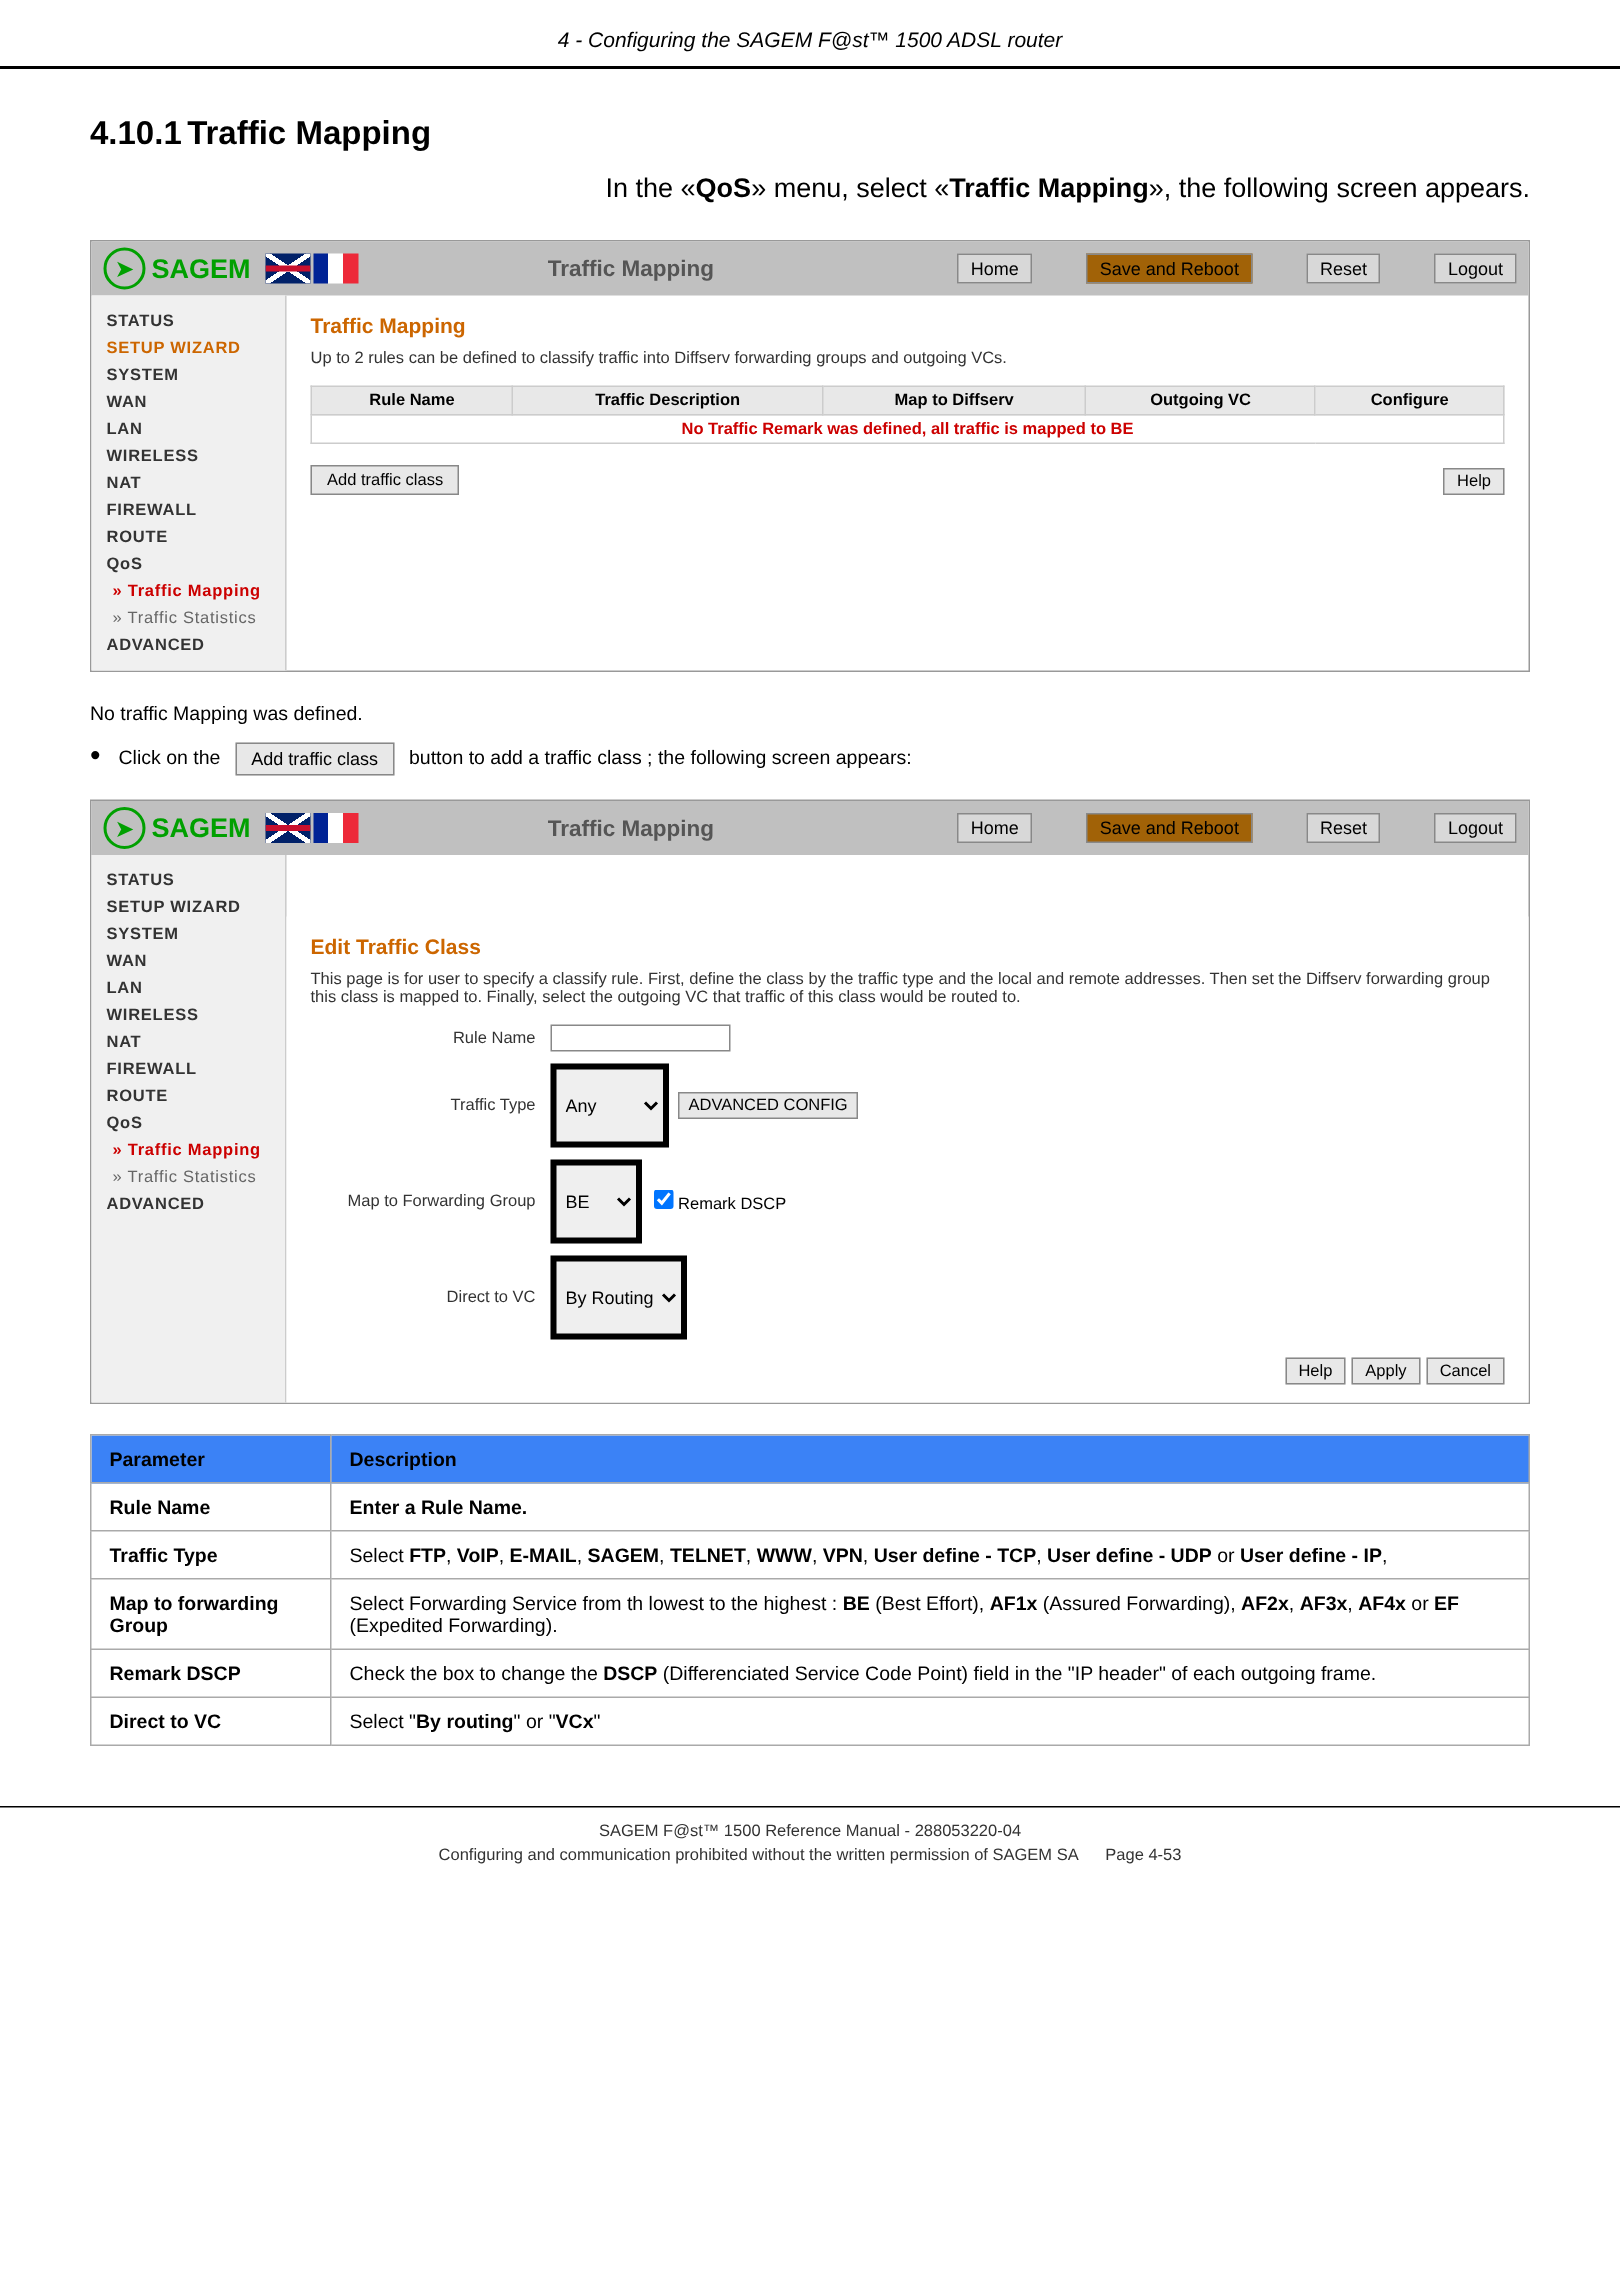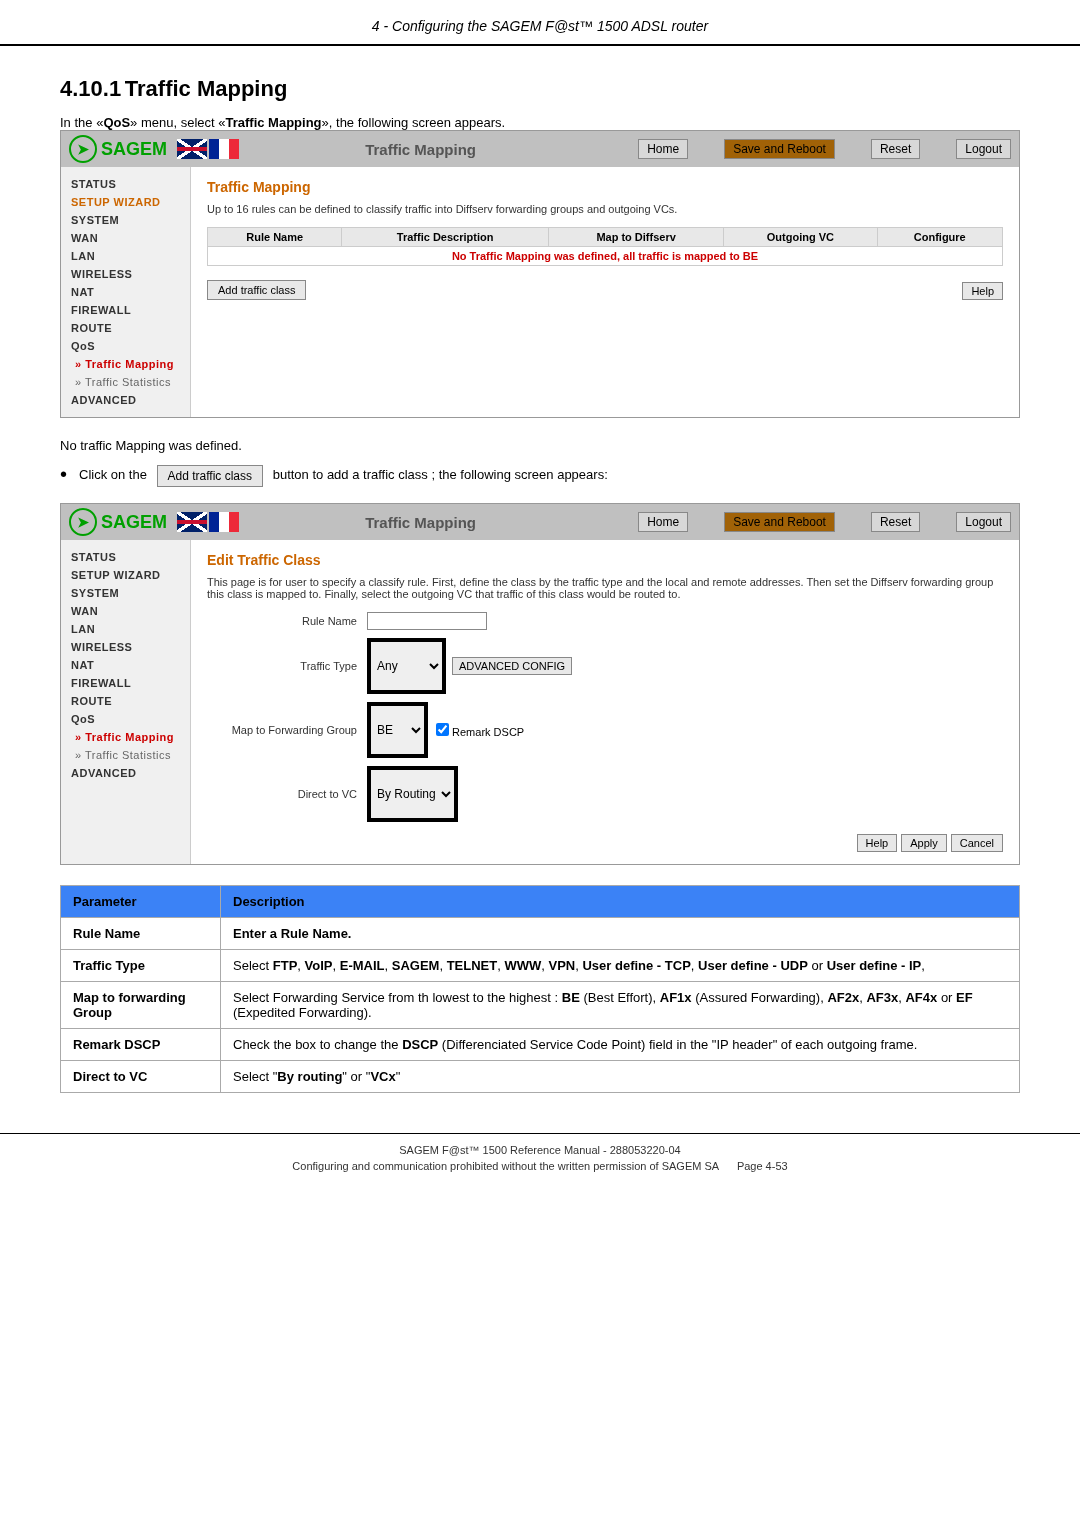--- a/index.html
+++ b/index.html
@@ -20,22 +20,23 @@
       border-bottom: 2px solid #000;
       margin-bottom: 0;
     }
     .doc-header span { font-style: italic; }
 
     .page-body {
       padding: 30px 60px 40px;
     }
 
     .intro-text {
-      font-size: 13px;
-      margin-bottom: 0;
+      font-size: 18px;
+      margin-bottom: 24px;
+      text-align: right;
     }
 
     
     .router-panel {
       border: 1px solid #999;
       margin-bottom: 20px;
       background: #fff;
     }
 
     .router-topbar {
@@ -264,20 +265,21 @@
       padding: 3px 10px;
       font-size: 12px;
       display: inline-block;
       margin: 0 6px;
       vertical-align: middle;
     }
 
     
     .edit-form {
       background: #fff;
+      margin-top: 41px;
     }
 
     .form-row {
       display: flex;
       align-items: center;
       margin-bottom: 8px;
       font-size: 11px;
     }
 
     .form-label {
@@ -427,35 +429,35 @@
         <div class="sidebar-item">FIREWALL</div>
         <div class="sidebar-item">ROUTE</div>
         <div class="sidebar-item">QoS</div>
         <div class="sidebar-item sub active">» Traffic Mapping</div>
         <div class="sidebar-item sub">» Traffic Statistics</div>
         <div class="sidebar-item">ADVANCED</div>
       </div>
 
       <div class="main-content">
         <div class="content-title">Traffic Mapping</div>
-        <div class="content-desc">Up to 16 rules can be defined to classify traffic into Diffserv forwarding groups and outgoing VCs.</div>
+        <div class="content-desc">Up to 2 rules can be defined to classify traffic into Diffserv forwarding groups and outgoing VCs.</div>
 
         <table class="mapping-table">
           <thead>
             <tr>
               <th>Rule Name</th>
               <th>Traffic Description</th>
               <th>Map to Diffserv</th>
               <th>Outgoing VC</th>
               <th>Configure</th>
             </tr>
           </thead>
           <tbody>
             <tr>
-              <td colspan="5" class="no-mapping-msg">No Traffic Mapping was defined, all traffic is mapped to BE</td>
+              <td colspan="5" class="no-mapping-msg">No Traffic Remark was defined, all traffic is mapped to BE</td>
             </tr>
           </tbody>
         </table>
 
         <div style="margin-top: 8px; display:flex; justify-content:space-between; align-items:flex-end;">
           <button class="add-traffic-btn">Add traffic class</button>
           <button class="help-btn">Help</button>
         </div>
       </div>
     </div>

